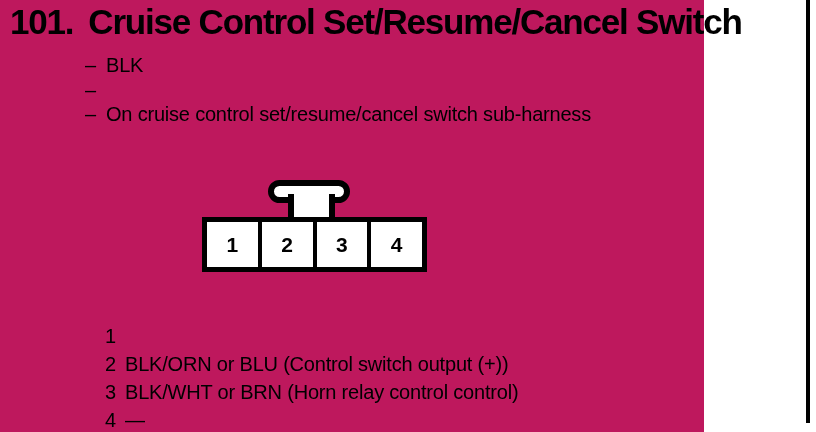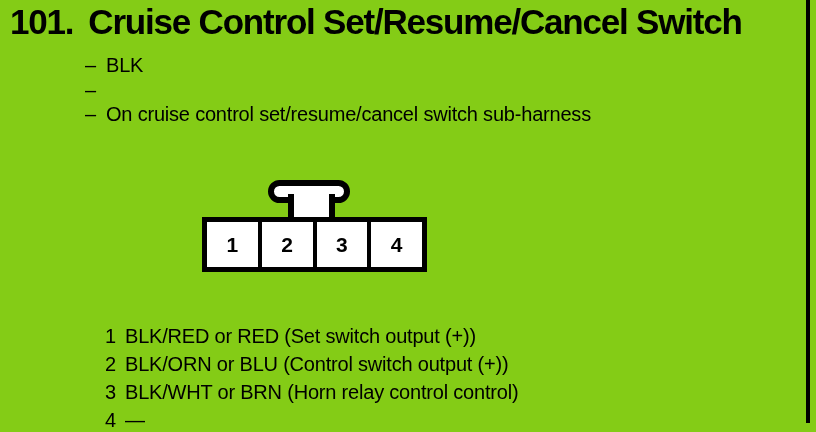--- a/index.html
+++ b/index.html
@@ -5,22 +5,22 @@
   html, body { margin: 0; padding: 0; }
   body {
     width: 816px; height: 432px;
     background: #ffffff;
     font-family: "Liberation Sans", sans-serif;
     color: #000;
     overflow: hidden;
   }
   .page {
     position: relative;
-    width: 816px; height: 432px;
-    background: #84cc16;
+    width: 704px; height: 432px;
+    background: #be185d;
   }
 
   
   .title {
     position: absolute;
     left: 10px; top: 0;
     line-height: 44px;
     font-size: 35px;
     font-weight: 700;
     letter-spacing: -1.2px;
@@ -143,21 +143,20 @@
       </div>
       <div class="cavity">
         <span>4</span>
       </div>
     </div>
   </div>
 
   <div class="pinout">
     <div class="pin-row">
       <span class="pin-num">1</span>
-      <span>BLK/RED or RED (Set switch output (+))</span>
     </div>
     <div class="pin-row">
       <span class="pin-num">2</span>
       <span>BLK/ORN or BLU (Control switch output (+))</span>
     </div>
     <div class="pin-row">
       <span class="pin-num">3</span>
       <span>BLK/WHT or BRN (Horn relay control control)</span>
     </div>
     <div class="pin-row">

